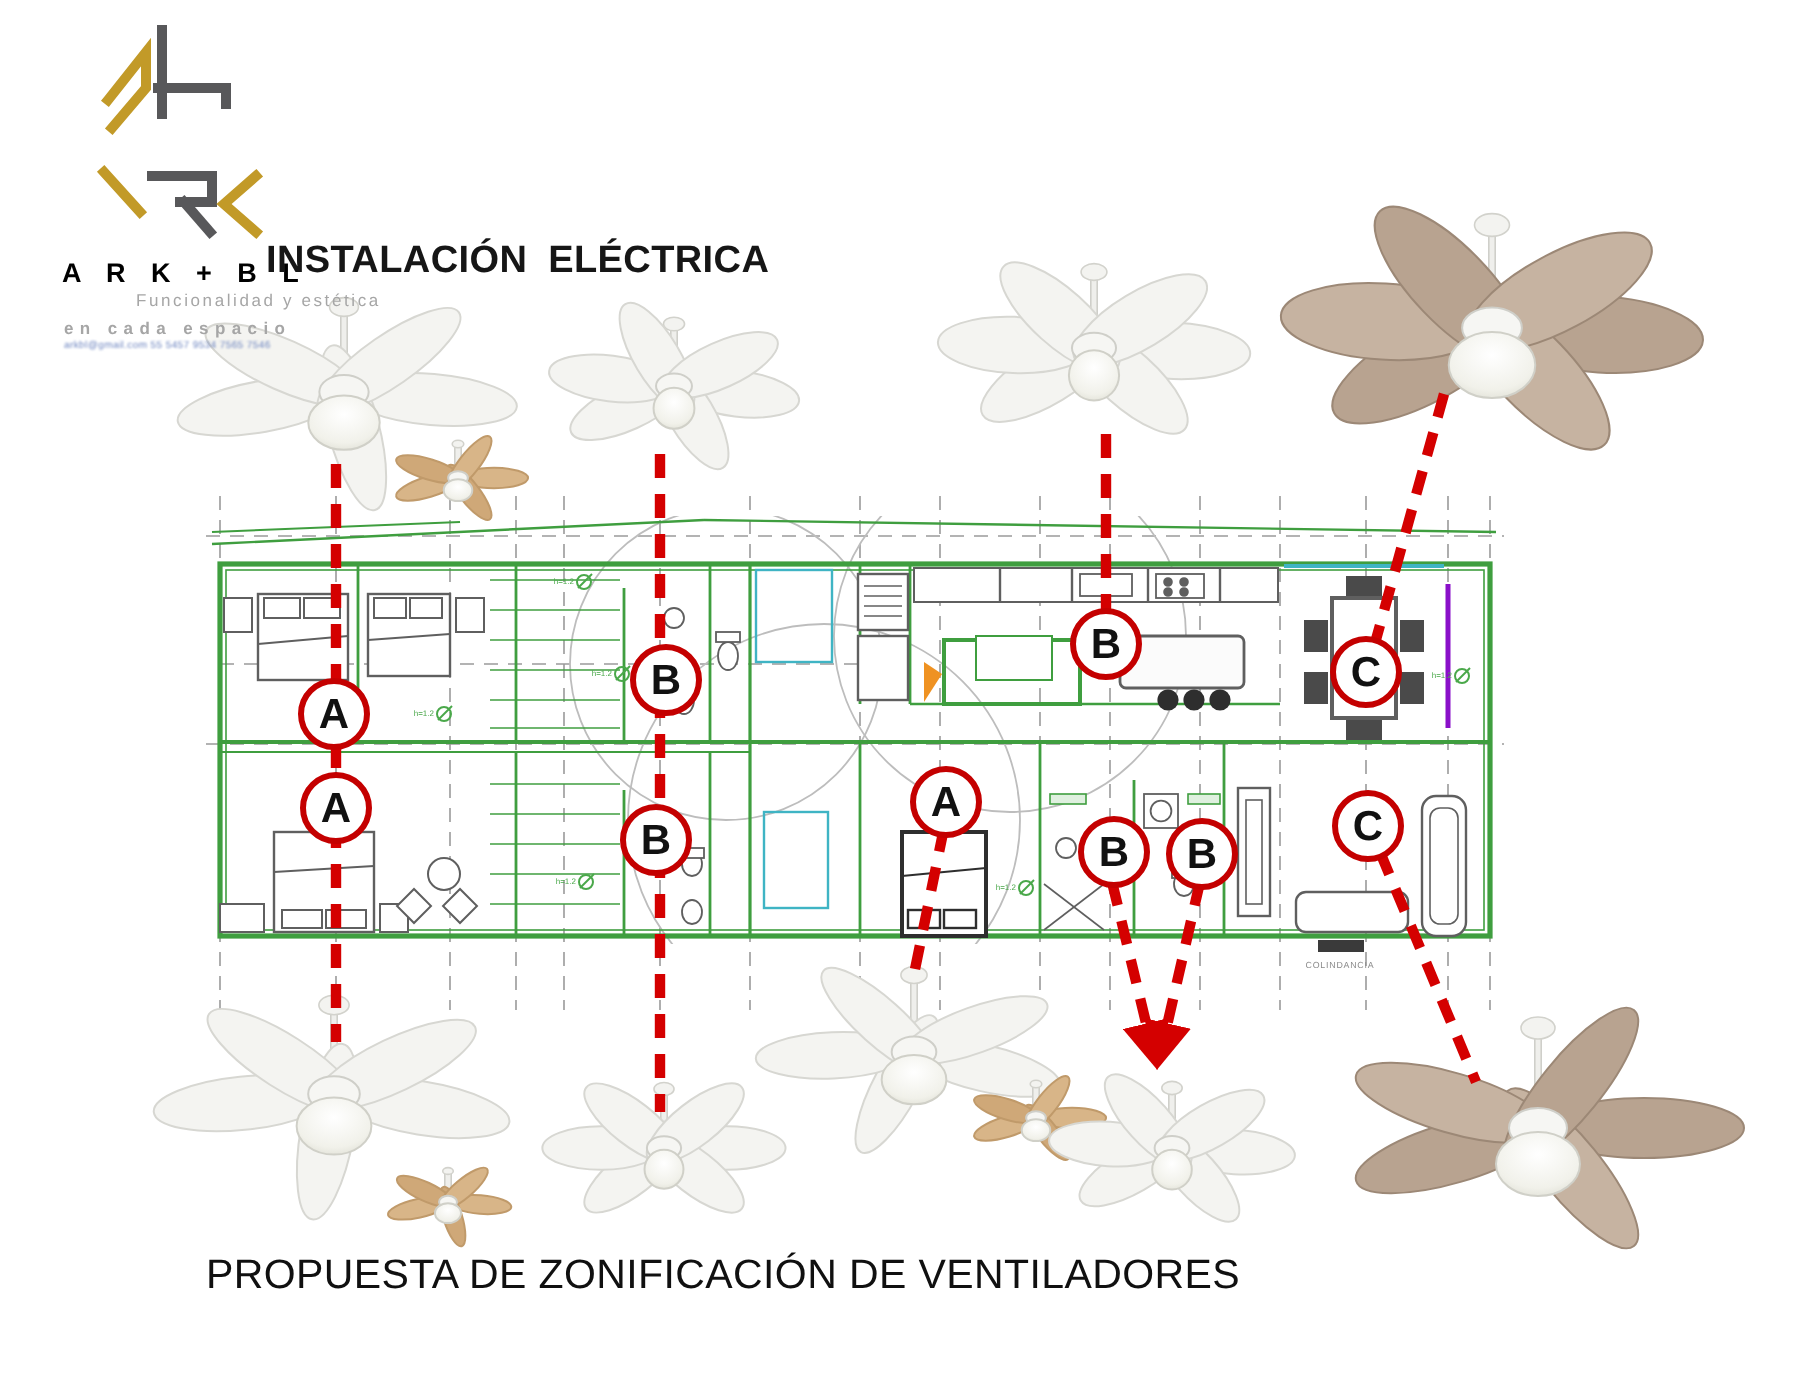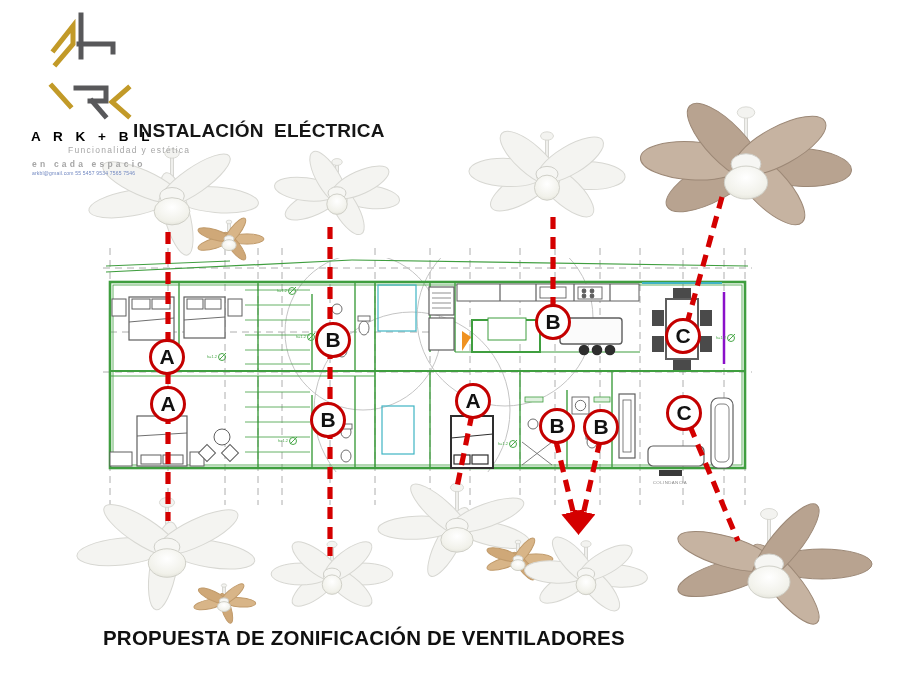--- a/index.html
+++ b/index.html
@@ -4,21 +4,21 @@
 <style>
   html,body{margin:0;padding:0;background:#ffffff;}
   .canvas{position:relative;width:900px;height:692px;background:#ffffff;overflow:hidden;
           font-family:"Liberation Sans",sans-serif;}
   .abs{position:absolute;white-space:nowrap;}
   #brand-name{left:31px;top:129px;font-size:13.5px;font-weight:bold;color:#000000;letter-spacing:4.5px;}
   #brand-tagline1{left:32px;top:145px;font-size:8.5px;color:#a6a6a6;letter-spacing:1.3px;padding-left:36px;}
   #brand-tagline2{left:32px;top:159px;font-size:8.5px;color:#a6a6a6;letter-spacing:3.2px;font-weight:bold;}
   #brand-contact{left:32px;top:170px;font-size:5px;color:#6f86c0;filter:blur(0.4px);letter-spacing:0.2px;}
   #header-title{left:133px;top:120px;font-size:19px;font-weight:bold;color:#161616;letter-spacing:0.2px;word-spacing:5px;}
-  #footer-title{left:103px;top:626px;font-size:20.5px;font-weight:bold;color:#101010;letter-spacing:0.2px;}
+  #footer-title{left:103px;top:626px;font-size:20.5px;font-weight:normal;color:#101010;letter-spacing:0.2px;}
   svg{position:absolute;left:0;top:0;}
 </style>
 </head>
 <body>
 
 <div class="canvas">
 
 <svg id="scene" width="900" height="692" viewBox="0 0 900 692">
   <defs>
     <radialGradient id="gDome" cx="0.5" cy="0.35" r="0.75">

